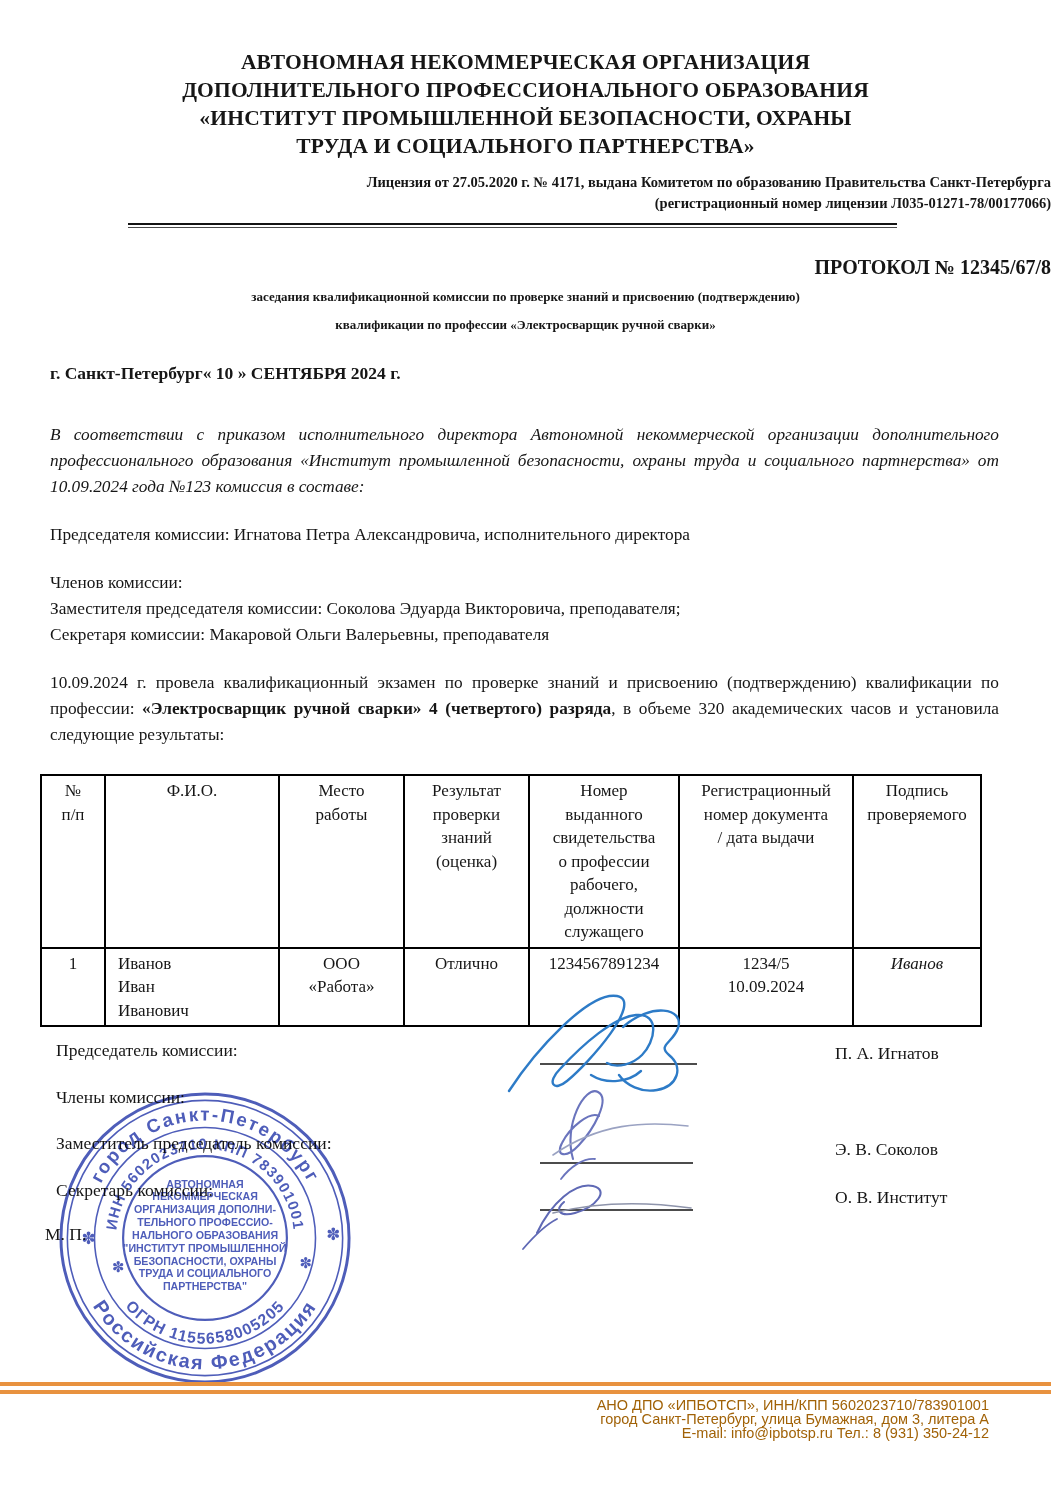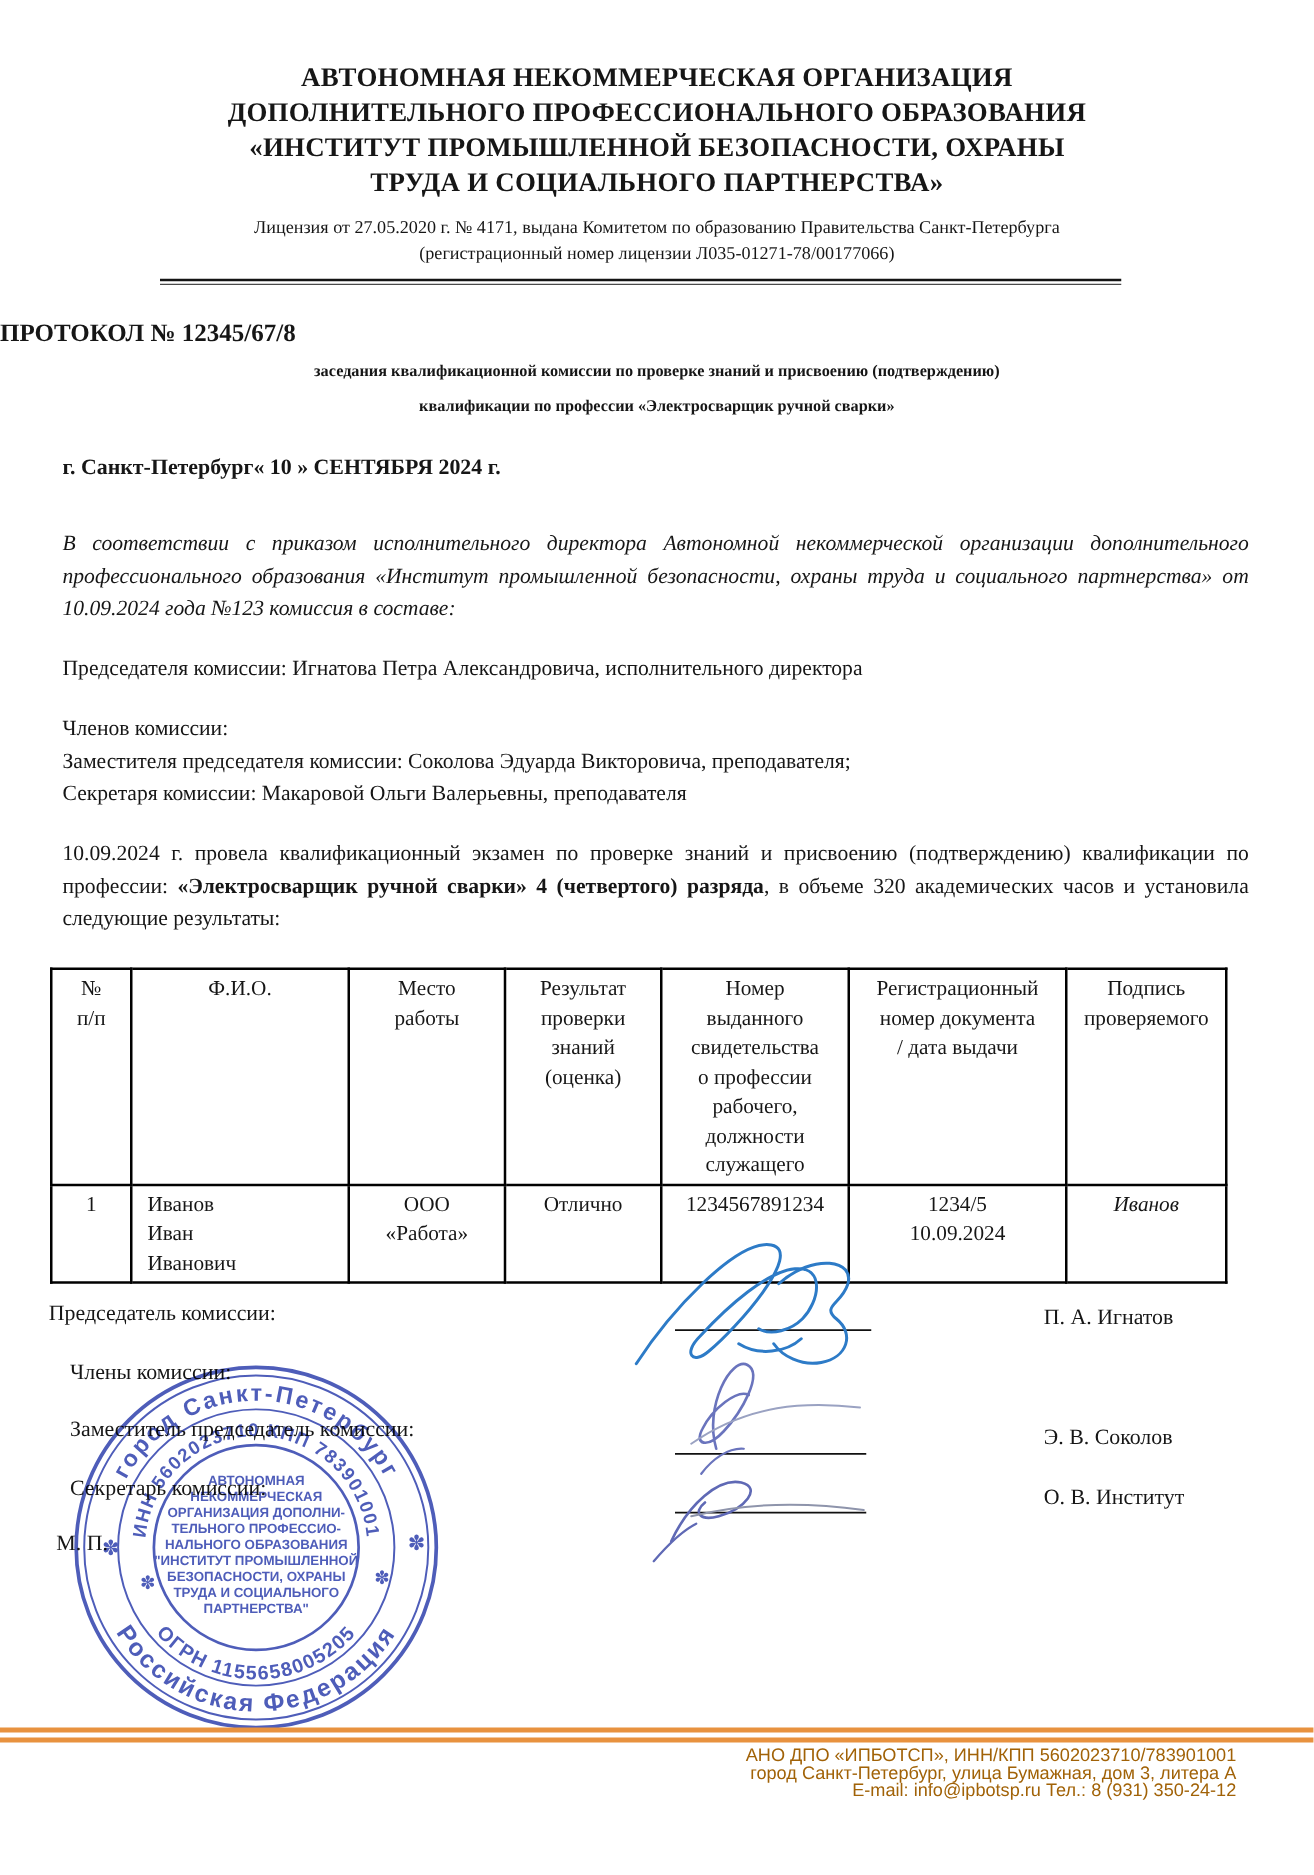--- a/index.html
+++ b/index.html
@@ -17,36 +17,36 @@
   .org-name {
     padding-top: 48px;
     text-align: center;
     font-weight: bold;
     font-size: 21.5px;
     line-height: 28px;
     letter-spacing: 0.2px;
   }
   .license {
     margin-top: 12px;
-    text-align: center;
-    font-weight: normal;
+    text-align: right;
+    font-weight: bold;
     font-size: 14.5px;
     line-height: 21px;
   }
   .header-rule {
     margin: 9px 0 0 128px;
     width: 769px;
     height: 5px;
     border-top: 2.5px solid #141414;
     border-bottom: 1px solid #4a4a4a;
   }
   
   .protocol-title {
     margin-top: 26px;
-    text-align: left;
+    text-align: right;
     font-weight: bold;
     font-size: 20px;
     line-height: 26px;
   }
   .protocol-subtitle {
     margin-top: 3px;
     text-align: center;
     font-weight: bold;
     font-size: 13px;
     line-height: 27.5px;
@@ -179,21 +179,21 @@
         <td class="fio">Иванов<br>Иван<br>Иванович</td>
         <td>ООО<br>«Работа»</td>
         <td>Отлично</td>
         <td>1234567891234</td>
         <td>1234/5<br>10.09.2024</td>
         <td class="sig">Иванов</td>
       </tr>
     </tbody>
   </table>
 
-  <div class="abs sig-label" style="left:39px; top:1038px;">Председатель комиссии:</div>
+  <div class="abs sig-label" style="left:56px; top:1038px;">Председатель комиссии:</div>
   <div class="abs sig-name" style="left:835px; top:1041px;">П. А. Игнатов</div>
 
   <div class="abs sig-label" style="left:56px; top:1085px;">Члены комиссии:</div>
 
   <div class="abs sig-label" style="left:56px; top:1131px;">Заместитель председатель комиссии:</div>
   <div class="abs sig-name" style="left:835px; top:1137px;">Э. В. Соколов</div>
 
   <div class="abs sig-label" style="left:56px; top:1178px;">Секретарь комиссии:</div>
   <div class="abs sig-name" style="left:835px; top:1185px;">О. В. Институт</div>
 

